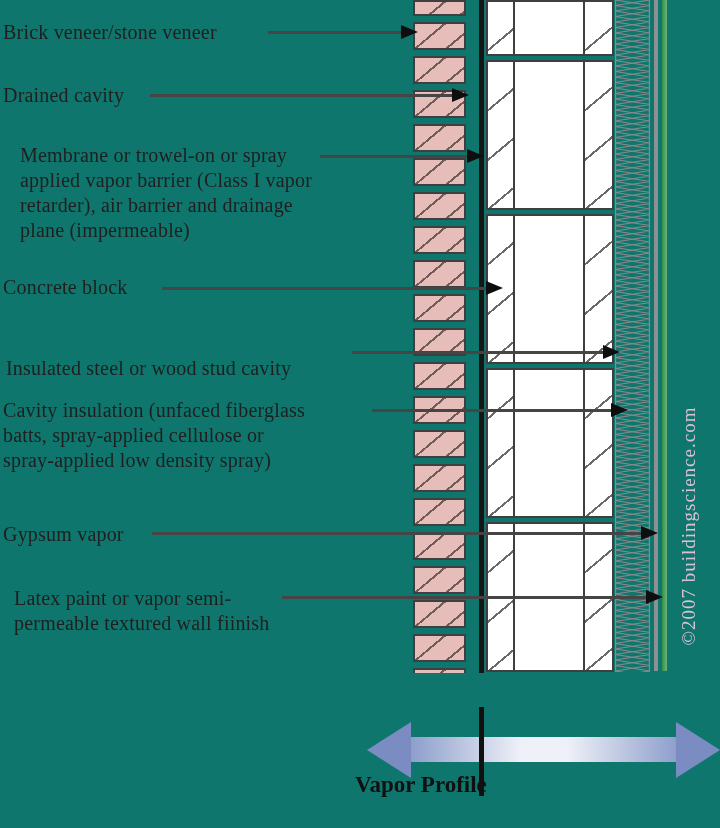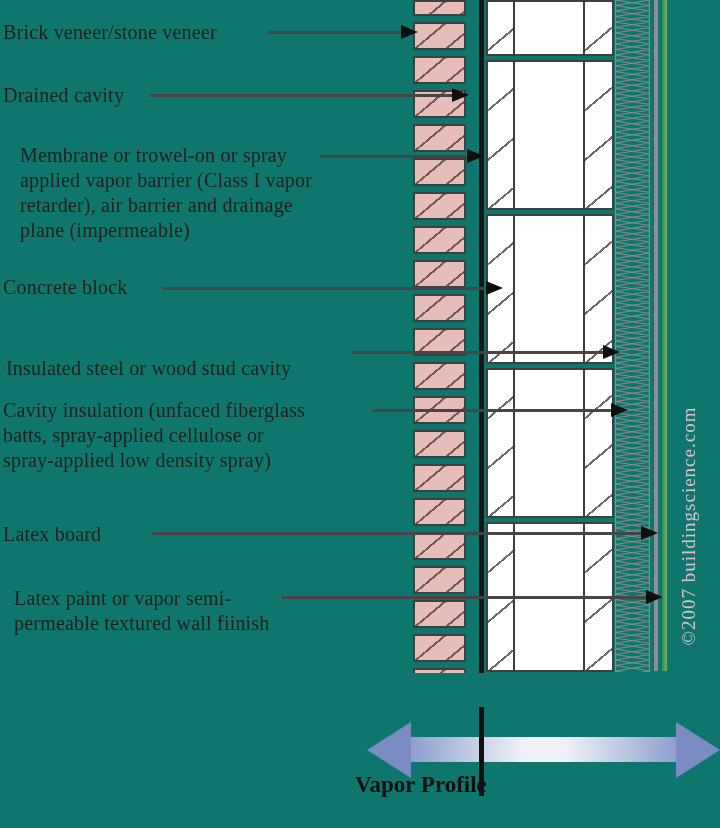--- a/index.html
+++ b/index.html
@@ -89,21 +89,21 @@
     </div>
   <div class="label l5">
       <div class="label-text">Insulated steel or wood stud cavity</div>
     </div>
   <div class="label l6">
       <div class="label-text">Cavity insulation (unfaced fiberglass
 batts, spray-applied cellulose or
 spray-applied low density spray)</div>
     </div>
   <div class="label l7">
-      <div class="label-text">Latex board</div>
+      <div class="label-text">Gypsum vapor</div>
     </div>
   <div class="label l8">
       <div class="label-text">Latex paint or vapor semi-
 permeable textured wall fiinish</div>
     </div>
 
   <div class="leader a1">
       <div class="shaft"></div>
       <div class="head"></div>
     </div>

